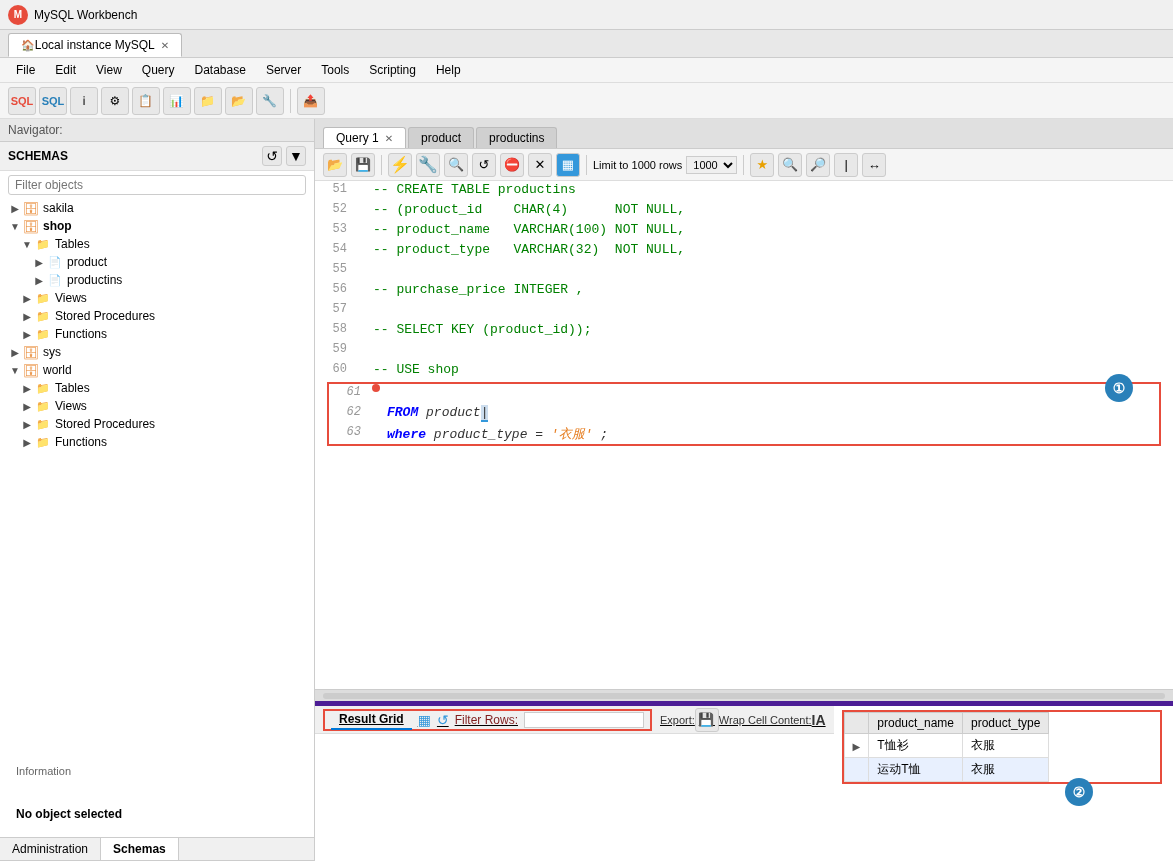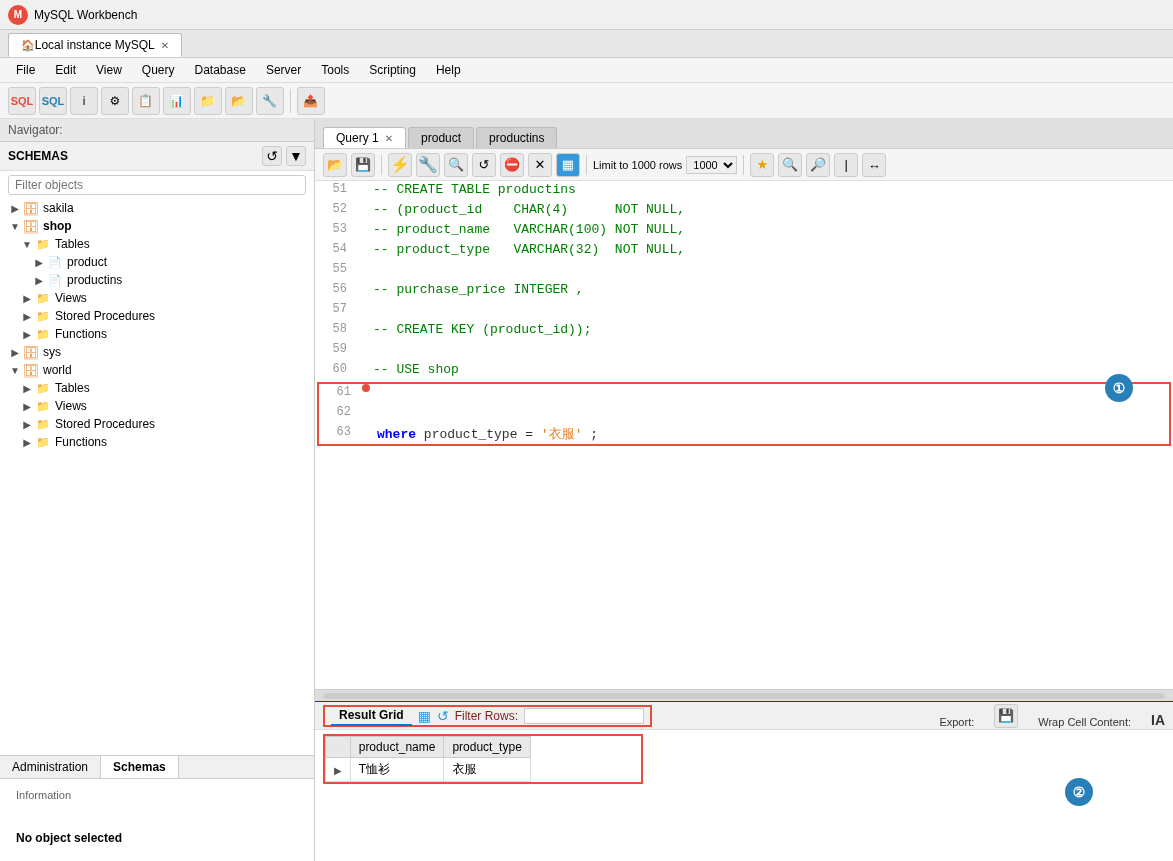--- a/index.html
+++ b/index.html
@@ -77,26 +77,26 @@
     .code-line { display: flex; min-height: 20px; align-items: flex-start; }
     .line-num { width: 40px; min-width: 40px; text-align: right; padding-right: 8px; color: #999; font-size: 12px; user-select: none; padding-top: 1px; }
     .line-marker { width: 14px; min-width: 14px; display: flex; align-items: center; justify-content: center; }
     .dot-marker { width: 8px; height: 8px; background: #e74c3c; border-radius: 50%; }
     .line-content { flex: 1; padding: 1px 4px; color: #333; }
     .code-comment { color: #008000; }
     .code-keyword { color: #0000ff; font-weight: bold; }
     .code-string { color: #e67e22; }
     
     
-    #result-area { height: 160px; border-top: 1px solid #4c1d95; display: flex; flex-direction: column; }
+    #result-area { height: 160px; border-top: 5px solid #4c1d95; display: flex; flex-direction: row; text-decoration: underline; }
     #result-toolbar { display: flex; align-items: center; padding: 3px 8px; background: #f0f0f0; border-bottom: 1px solid #ddd; gap: 8px; height: 28px; }
     .result-tab { font-size: 12px; font-weight: bold; padding: 2px 8px; border-bottom: 2px solid #0078d7; cursor: pointer; }
     .filter-label { font-size: 12px; color: #7f1d1d; }
     .filter-input { border: 1px solid #ccc; padding: 1px 4px; font-size: 11px; width: 120px; }
-    .result-action { font-size: 11px; color: #333; display: flex; align-items: flex-end; gap: 20px; margin-left: auto; }
+    .result-action { font-size: 11px; color: #333; display: flex; align-items: center; gap: 0; margin-left: auto; }
     
     #result-table { overflow: auto; flex: 1; }
     table { border-collapse: collapse; width: auto; font-size: 12px; font-family: Arial, sans-serif; }
     th { background: #e8e8e8; border: 1px solid #ccc; padding: 3px 8px; text-align: left; font-weight: normal; }
     td { border: 1px solid #ddd; padding: 3px 8px; }
     tr:nth-child(odd) td { background: #fff; }
     tr:nth-child(even) td { background: #e8f0fe; }
     .row-arrow { color: #555; font-size: 10px; }
     
     
@@ -266,28 +266,28 @@
         <span>Stored Procedures</span>
       </div>
 
       <div class="tree-item tree-indent-2">
         <span class="tree-arrow">▶</span>
         <span class="tree-icon folder-icon">📁</span>
         <span>Functions</span>
       </div>
     </div>
 
+    <div id="info-panel">
+      <div class="info-label">Information</div>
+      <div class="no-object">No object selected</div>
+    </div>
+
     <div id="bottom-tabs">
       <div class="bottom-tab">Administration</div>
       <div class="bottom-tab active">Schemas</div>
-    </div>
-
-    <div id="info-panel">
-      <div class="info-label">Information</div>
-      <div class="no-object">No object selected</div>
     </div>
   </div>
 
   <div id="right-panel" style="position:relative;">
 
     <div id="query-tabs">
       <div class="query-tab active">
         <span>Query 1</span>
         <span class="close">✕</span>
       </div>
@@ -357,43 +357,47 @@
         <span class="line-marker"></span>
         <span class="line-content code-comment">-- purchase_price INTEGER ,</span>
       </div>
       <div class="code-line">
         <span class="line-num">57</span>
         <span class="line-marker"></span>
       </div>
       <div class="code-line">
         <span class="line-num">58</span>
         <span class="line-marker"></span>
-        <span class="line-content code-comment">-- CREATE KEY (product_id));</span>
+        <span class="line-content code-comment">-- SELECT KEY (product_id));</span>
       </div>
       <div class="code-line">
         <span class="line-num">59</span>
         <span class="line-marker"></span>
         <span class="line-content">&nbsp;</span>
       </div>
       <div class="code-line">
         <span class="line-num">60</span>
         <span class="line-marker"></span>
         <span class="line-content code-comment">-- USE shop</span>
       </div>
 
-      <div style="border: 2px solid #e74c3c; margin: 1px 2px; background:#fff;">
+      <div style="border: 2px solid #e74c3c; margin: 1px 12px; background:#fff;font-style:italic;">
         <div class="code-line">
           <span class="line-num">61</span>
           <span class="line-marker">
               <span class="dot-marker"></span>
             </span>
         </div>
         <div class="code-line">
           <span class="line-num">62</span>
           <span class="line-marker"></span>
+          <span class="line-content">
+            <span class="code-keyword">FROM</span>
+            <span> product</span><span style="background:#cde;border-bottom:2px solid #3498db;">|</span>
+          </span>
         </div>
         <div class="code-line">
           <span class="line-num">63</span>
           <span class="line-marker"></span>
           <span class="line-content">
             <span class="code-keyword">where</span>
             <span> product_type = </span>
             <span class="code-string">'衣服'</span>
             <span>;</span>
           </span>
@@ -433,20 +437,25 @@
                 <th>product_name</th>
                 <th>product_type</th>
               </tr>
             </thead>
             <tbody>
               <tr>
                 <td><span class="row-arrow">▶</span></td>
                 <td>T恤衫</td>
                 <td>衣服</td>
               </tr>
+              <tr>
+                <td></td>
+                <td>运动T恤</td>
+                <td>衣服</td>
+              </tr>
             </tbody>
           </table>
         </div>
       </div>
     </div>
 
     <div style="position:absolute; top: 255px; right: 40px; width:28px; height:28px; background:#2980b9; border-radius:50%; display:flex; align-items:center; justify-content:center; color:white; font-size:14px; font-weight:bold;">①</div>
 
     <div style="position:absolute; bottom: 55px; right: 80px; width:28px; height:28px; background:#2980b9; border-radius:50%; display:flex; align-items:center; justify-content:center; color:white; font-size:14px; font-weight:bold;">②</div>
 

